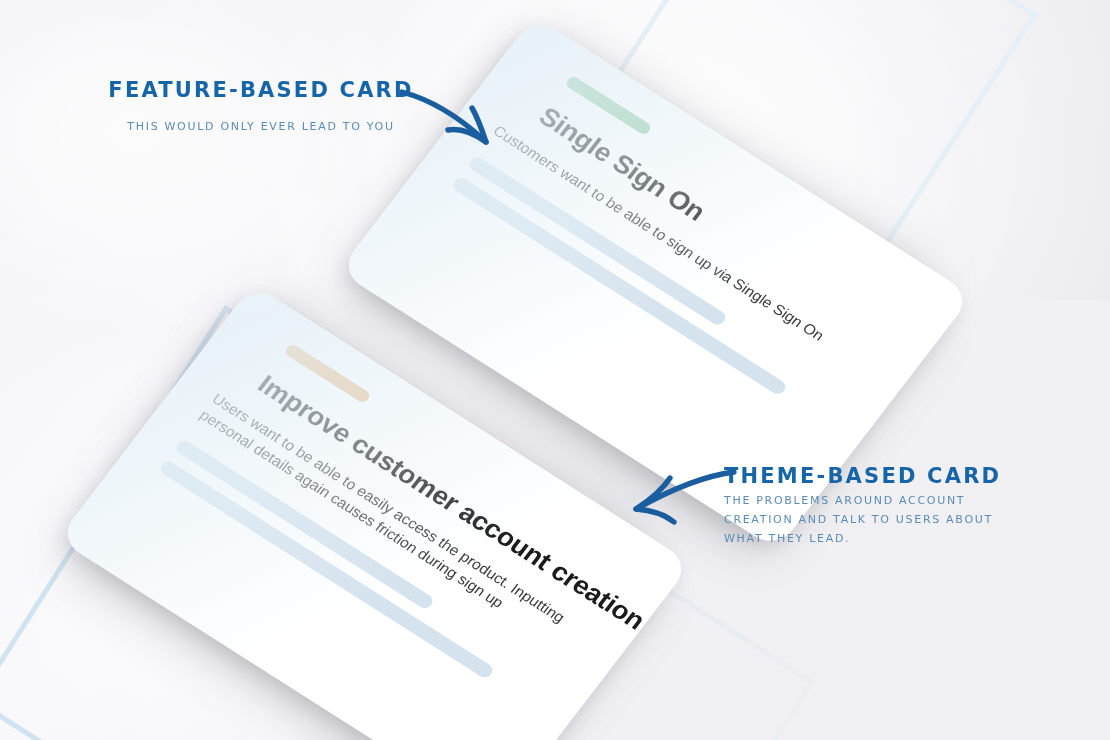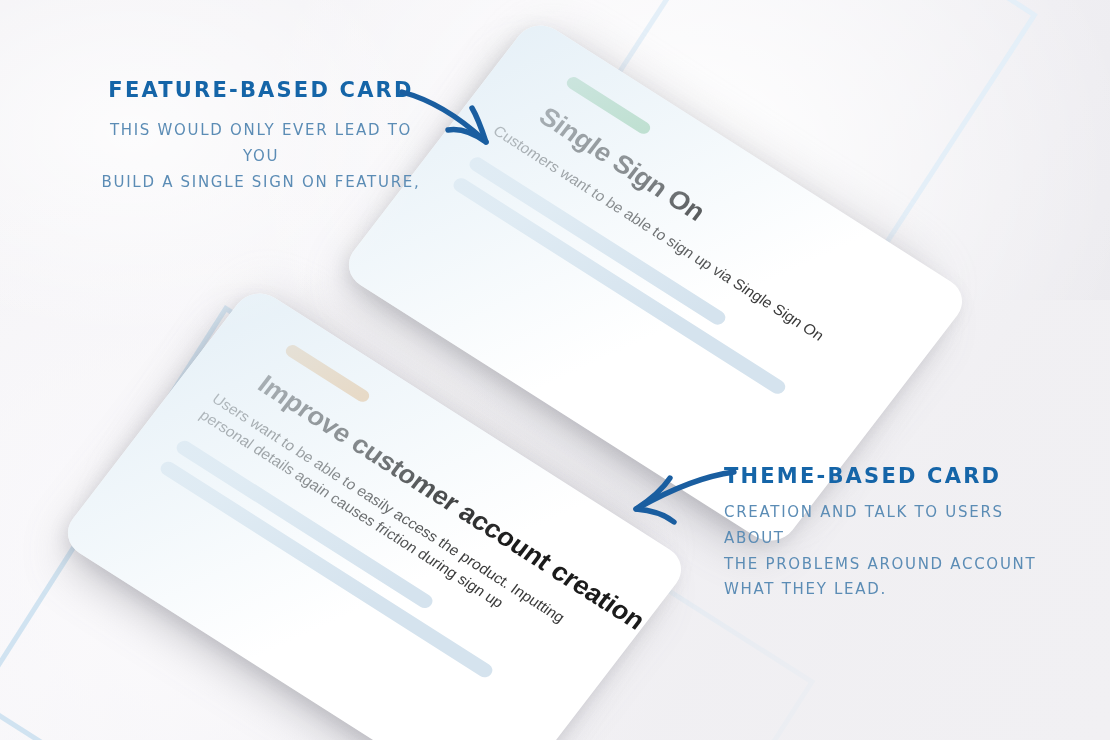--- a/index.html
+++ b/index.html
@@ -132,29 +132,29 @@
   .annot-head {
     font-family: "DejaVu Sans", sans-serif;
     font-size: 21px;
     font-weight: bold;
     letter-spacing: 2.2px;
     color: #1565a8;
     white-space: nowrap;
   }
   .annot-body {
     font-family: "DejaVu Sans", sans-serif;
-    font-size: 15px;
+    font-size: 11px;
     letter-spacing: 1.7px;
     line-height: 1.72;
     color: #5b8cb5;
   }
   #annot-feature { left: 96px; top: 78px; width: 330px; text-align: center; }
   #annot-feature .annot-head { text-align: center; margin-bottom: 16px; }
   #annot-theme { left: 724px; top: 464px; width: 330px; text-align: left; }
-  #annot-theme .annot-head { margin-bottom: 12px; }
+  #annot-theme .annot-head { margin-bottom: 4px; }
 
   .arrow { position: absolute; pointer-events: none; }
   #arrow-feature { left: 398px; top: 84px; }
   #arrow-theme   { left: 624px; top: 466px; }
 
   
   #haze {
     position: absolute;
     left: 0; top: 0; width: 1110px; height: 740px;
     background: radial-gradient(ellipse 430px 300px at 12% 18%, rgba(255,255,255,.75) 0%, rgba(255,255,255,0) 70%);
@@ -194,35 +194,34 @@
       <div class="bar w2"></div>
     </div>
   </div>
 
   <div id="haze"></div>
 
   <div class="annot" id="annot-feature">
     <div class="annot-head">FEATURE-BASED CARD</div>
     <div class="annot-body">
       <div>THIS WOULD ONLY EVER LEAD TO YOU</div>
-      <div>BUILD A SINGLE SIGN ON FEATURE,</div>
     </div>
   </div>
 
   <svg class="arrow" id="arrow-feature" width="110" height="80" viewBox="0 0 110 80">
     <path d="M4 8 C34 16, 62 34, 86 56" fill="none" stroke="#1a5ea0" stroke-width="5.4" stroke-linecap="round"></path>
     <path d="M88 58 C74 48, 62 44, 50 46" fill="none" stroke="#1a5ea0" stroke-width="5.4" stroke-linecap="round"></path>
     <path d="M88 58 C84 46, 80 34, 74 24" fill="none" stroke="#1a5ea0" stroke-width="5.4" stroke-linecap="round"></path>
   </svg>
 
   <div class="annot" id="annot-theme">
     <div class="annot-head">THEME-BASED CARD</div>
     <div class="annot-body">
+      <div>THE PROBLEMS AROUND ACCOUNT</div>
       <div>CREATION AND TALK TO USERS ABOUT</div>
-      <div>THE PROBLEMS AROUND ACCOUNT</div>
       <div>WHAT THEY LEAD.</div>
     </div>
   </div>
 
   <svg class="arrow" id="arrow-theme" width="115" height="60" viewBox="0 0 115 60">
     <path d="M110 6 C80 10, 46 24, 14 42" fill="none" stroke="#1a5ea0" stroke-width="5.4" stroke-linecap="round"></path>
     <path d="M12 43 C26 34, 38 24, 46 12" fill="none" stroke="#1a5ea0" stroke-width="5.4" stroke-linecap="round"></path>
     <path d="M12 43 C26 44, 40 48, 50 56" fill="none" stroke="#1a5ea0" stroke-width="5.4" stroke-linecap="round"></path>
   </svg>
 

